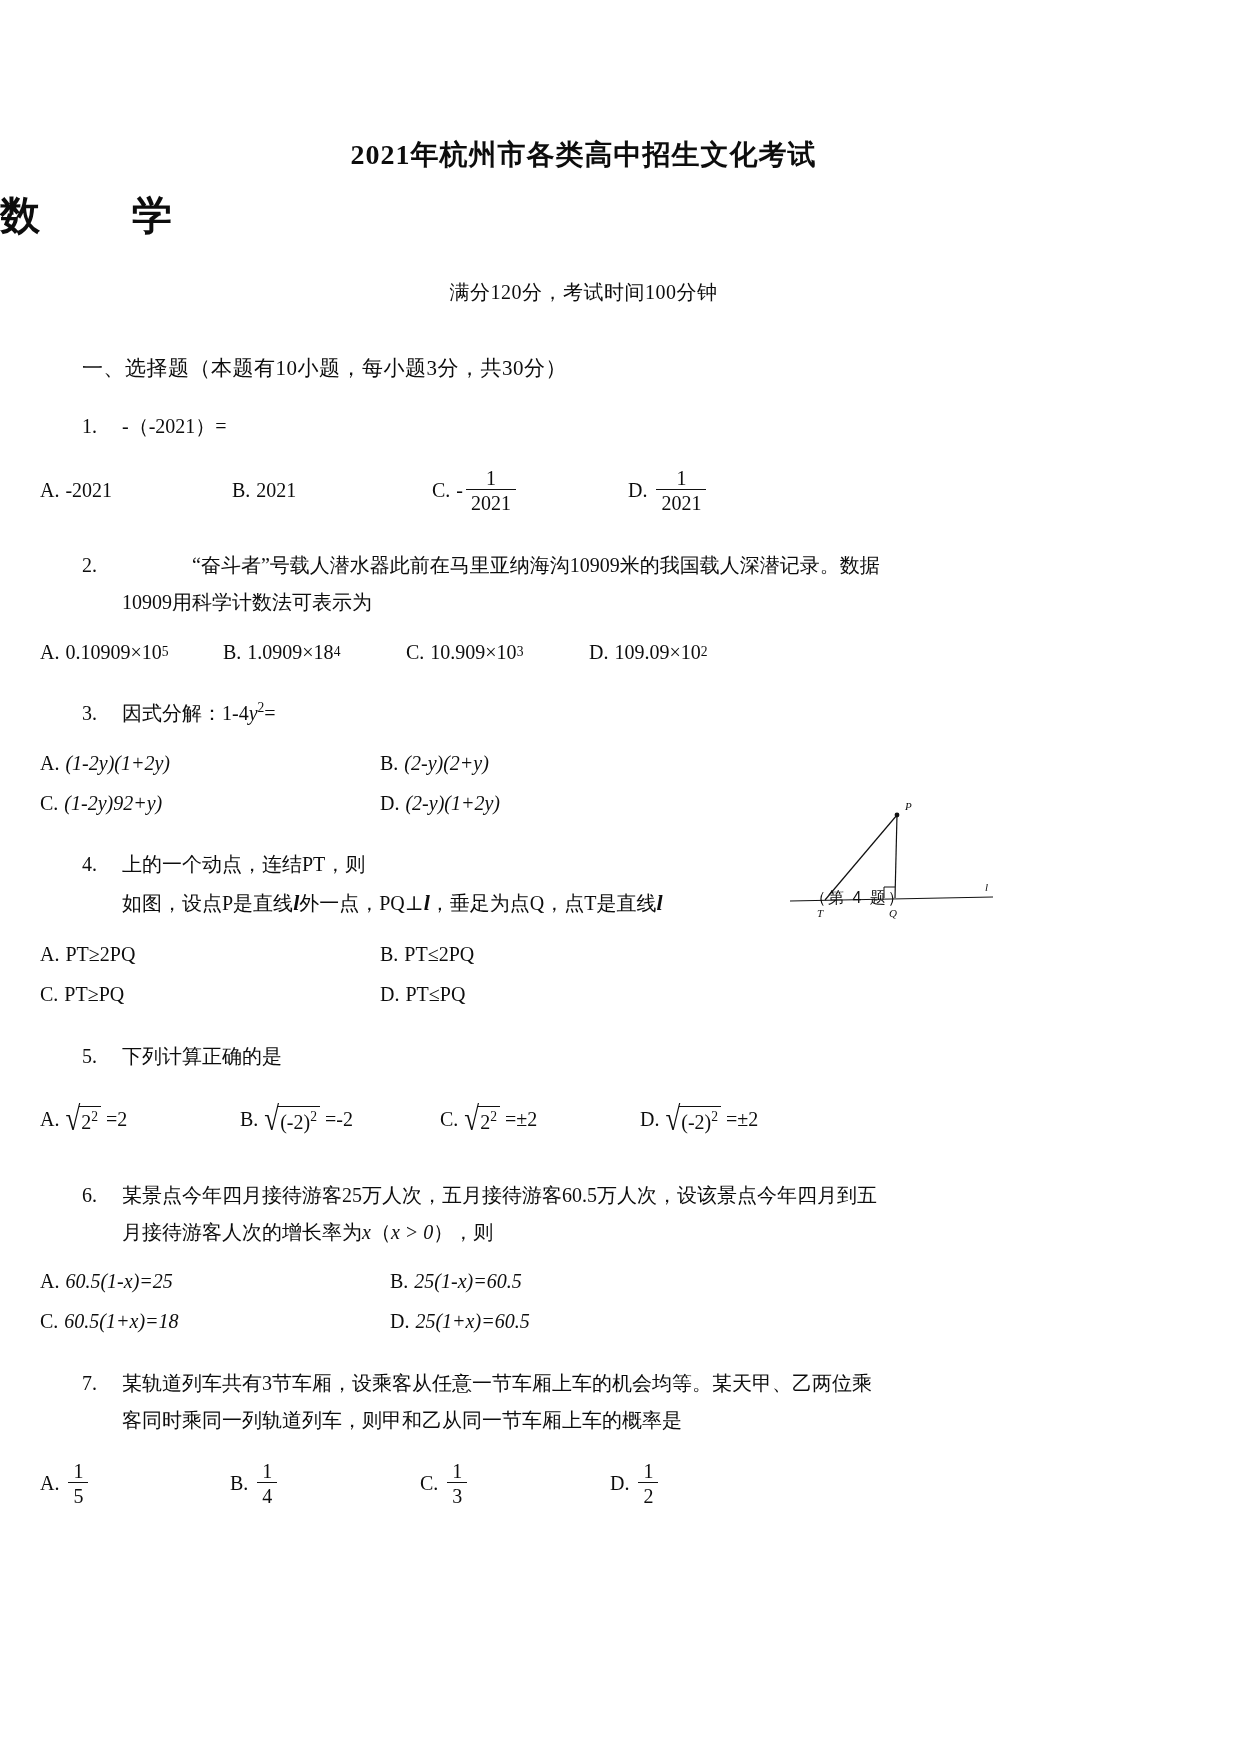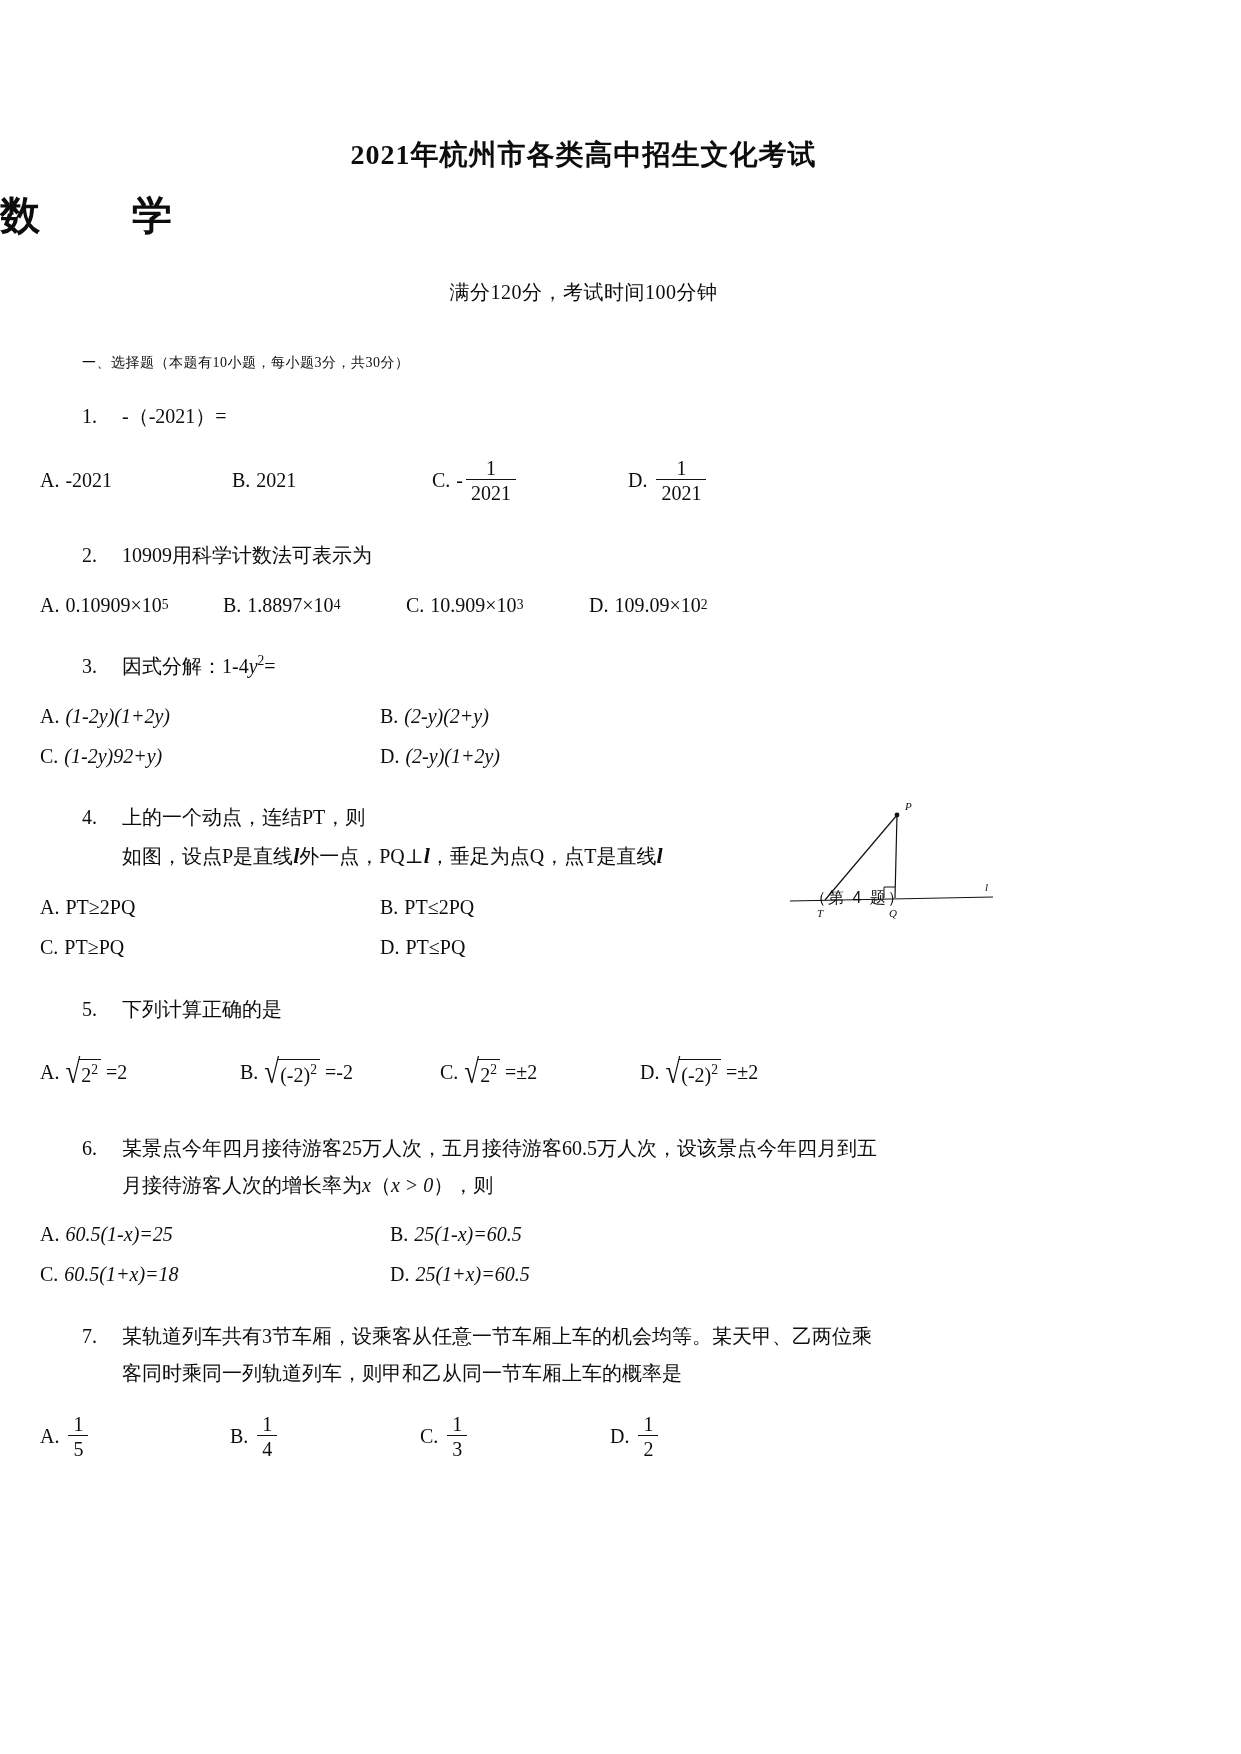--- a/index.html
+++ b/index.html
@@ -37,21 +37,21 @@
     margin-top: 14px;
     font-family: "Liberation Sans", "DejaVu Sans", sans-serif;
   }
   .doc-meta {
     text-align: center;
     font-size: 20px;
     margin-top: 36px;
     letter-spacing: 0.5px;
   }
   .section-head {
-    font-size: 14px;
+    font-size: 21px;
     margin: 48px 0 0 82px;
     letter-spacing: 0.5px;
   }
   .q {
     position: relative;
     margin: 26px 0 0 82px;
     font-size: 20px;
     line-height: 1.85;
     width: 1000px;
   }
@@ -180,33 +180,34 @@
           <span class="num">1</span>
           <span class="den">2021</span>
         </span>
       </span>
     </div>
   </div>
 
   <div class="q">
     <span class="q-num">2.</span>
     <div class="q-body">
+      <div style="text-indent:70px">“奋斗者”号载人潜水器此前在马里亚纳海沟10909米的我国载人深潜记录。数据</div>
       <div>10909用科学计数法可表示为</div>
     </div>
   </div>
   <div class="opts">
     <div class="opt-row">
       <span class="opt w-q2">
         <span class="lab">A.</span>
         <span>0.10909×10</span>
           <sup>5</sup>
       </span>
       <span class="opt w-q2">
         <span class="lab">B.</span>
-        <span>1.8897×10</span>
+        <span>1.0909×18</span>
           <sup>4</sup>
       </span>
       <span class="opt w-q2">
         <span class="lab">C.</span>
         <span>10.909×10</span>
           <sup>3</sup>
       </span>
       <span class="opt">
         <span class="lab">D.</span>
         <span>109.09×10</span>

